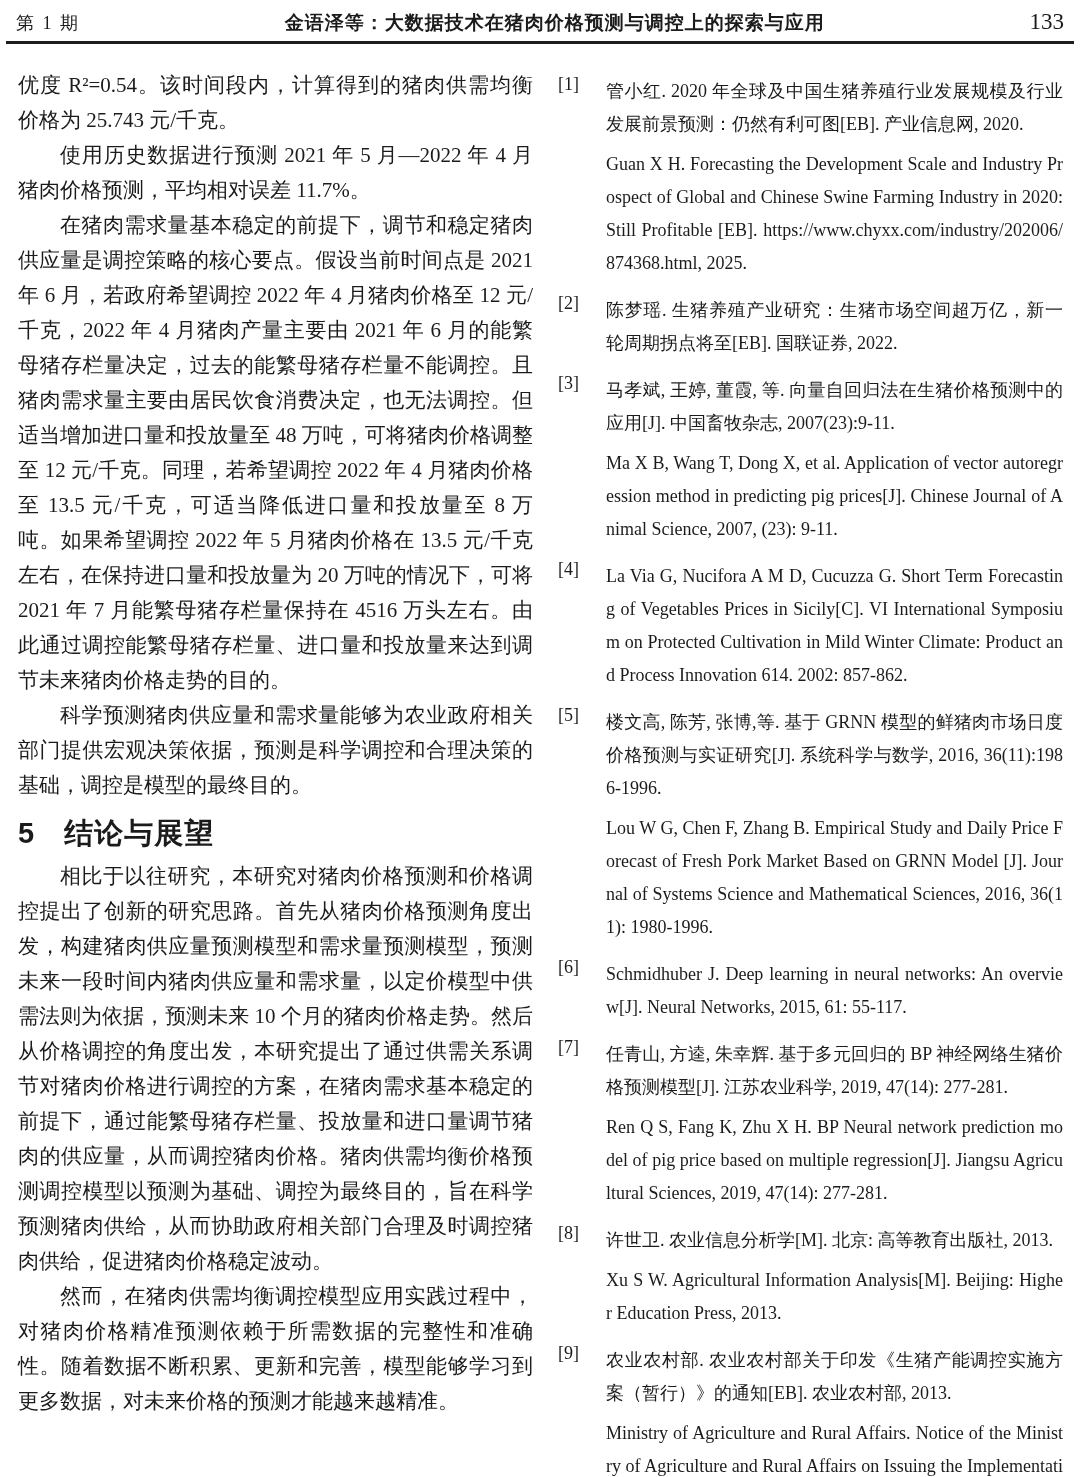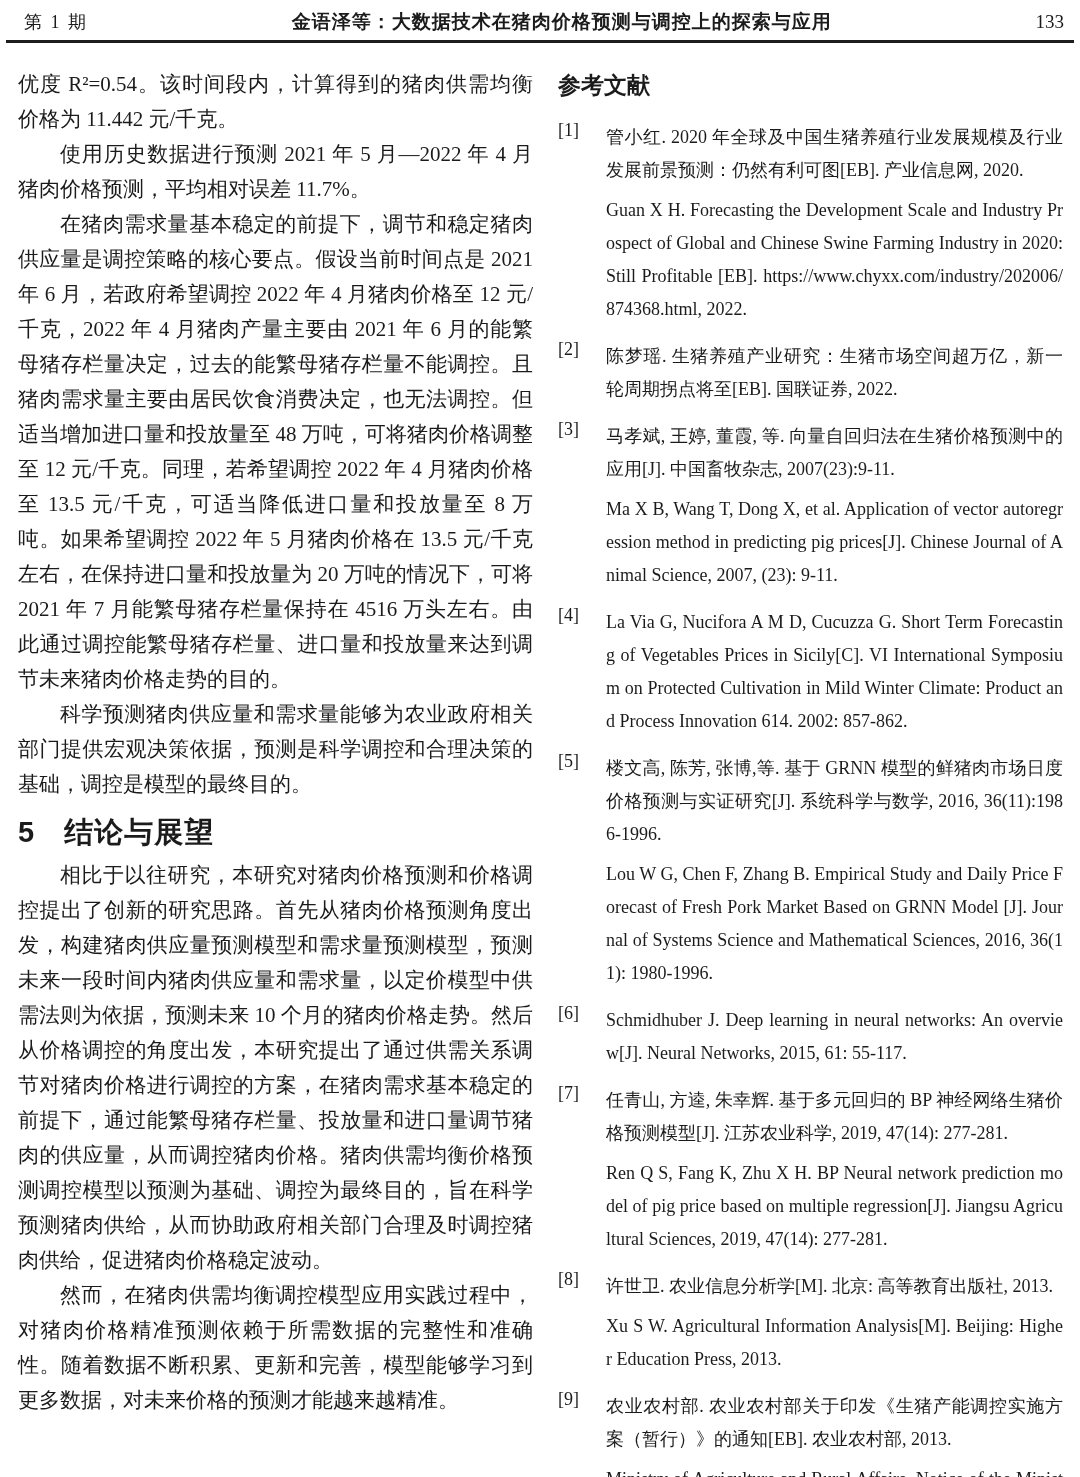--- a/index.html
+++ b/index.html
@@ -11,38 +11,38 @@
     margin: 0 auto;
     position: relative;
     overflow: hidden;
     color: #1b1b1b;
     font-family: "Liberation Serif", "DejaVu Serif", serif;
   }
   
   .header {
     display: flex;
     align-items: baseline;
-    padding: 9px 16px 0 24px;
+    padding: 9px 16px 0 16px;
   }
   .issue {
     flex: none;
     font-size: 18px;
     letter-spacing: 2px;
   }
   .running-title {
     flex: 1;
     text-align: center;
     font-family: "Liberation Sans", "DejaVu Sans", sans-serif;
     font-weight: bold;
     font-size: 19px;
     letter-spacing: 1px;
   }
   .page-num {
     flex: none;
-    font-size: 19px;
+    font-size: 23px;
   }
   .header-rule {
     border: 0;
     border-top: 3px solid #1d1d1d;
     margin: 5px 6px 0 6px;
   }
   
   .columns {
     display: flex;
     padding: 24px 10px 0 18px;
@@ -103,39 +103,38 @@
 
 <div class="page">
   <div class="header">
     <span class="issue">第 1 期</span>
     <span class="running-title">金语泽等：大数据技术在猪肉价格预测与调控上的探索与应用</span>
     <span class="page-num">133</span>
   </div>
   <hr class="header-rule">
   <div class="columns">
     <div class="col-left">
-        <p class="body-para">优度 R²=0.54。该时间段内，计算得到的猪肉供需均衡价格为 11.442 元/千克。</p>
+        <p class="body-para">优度 R²=0.54。该时间段内，计算得到的猪肉供需均衡价格为 25.743 元/千克。</p>
         <p class="body-para indent">使用历史数据进行预测 2021 年 5 月—2022 年 4 月猪肉价格预测，平均相对误差 11.7%。</p>
         <p class="body-para indent">在猪肉需求量基本稳定的前提下，调节和稳定猪肉供应量是调控策略的核心要点。假设当前时间点是 2021 年 6 月，若政府希望调控 2022 年 4 月猪肉价格至 12 元/千克，2022 年 4 月猪肉产量主要由 2021 年 6 月的能繁母猪存栏量决定，过去的能繁母猪存栏量不能调控。且猪肉需求量主要由居民饮食消费决定，也无法调控。但适当增加进口量和投放量至 48 万吨，可将猪肉价格调整至 12 元/千克。同理，若希望调控 2022 年 4 月猪肉价格至 13.5 元/千克，可适当降低进口量和投放量至 8 万吨。如果希望调控 2022 年 5 月猪肉价格在 13.5 元/千克左右，在保持进口量和投放量为 20 万吨的情况下，可将 2021 年 7 月能繁母猪存栏量保持在 4516 万头左右。由此通过调控能繁母猪存栏量、进口量和投放量来达到调节未来猪肉价格走势的目的。</p>
         <p class="body-para indent">科学预测猪肉供应量和需求量能够为农业政府相关部门提供宏观决策依据，预测是科学调控和合理决策的基础，调控是模型的最终目的。</p>
         <div class="section-heading">
           <span class="sec-num">5</span>
           <span class="sec-title">结论与展望</span>
         </div>
         <p class="body-para indent">相比于以往研究，本研究对猪肉价格预测和价格调控提出了创新的研究思路。首先从猪肉价格预测角度出发，构建猪肉供应量预测模型和需求量预测模型，预测未来一段时间内猪肉供应量和需求量，以定价模型中供需法则为依据，预测未来 10 个月的猪肉价格走势。然后从价格调控的角度出发，本研究提出了通过供需关系调节对猪肉价格进行调控的方案，在猪肉需求基本稳定的前提下，通过能繁母猪存栏量、投放量和进口量调节猪肉的供应量，从而调控猪肉价格。猪肉供需均衡价格预测调控模型以预测为基础、调控为最终目的，旨在科学预测猪肉供给，从而协助政府相关部门合理及时调控猪肉供给，促进猪肉价格稳定波动。</p>
         <p class="body-para indent">然而，在猪肉供需均衡调控模型应用实践过程中，对猪肉价格精准预测依赖于所需数据的完整性和准确性。随着数据不断积累、更新和完善，模型能够学习到更多数据，对未来价格的预测才能越来越精准。</p>
       </div>
     <div class="col-right">
-      <div class="ref-heading">参考文献</div>
       <div class="ref-list">
           <div class="ref-item">
             <span class="ref-num">[1]</span>
             <div class="ref-body">
               <p class="ref-zh">管小红. 2020 年全球及中国生猪养殖行业发展规模及行业发展前景预测：仍然有利可图[EB]. 产业信息网, 2020.</p>
-              <p class="ref-en">Guan X H. Forecasting the Development Scale and Industry Prospect of Global and Chinese Swine Farming Industry in 2020: Still Profitable [EB]. https://www.chyxx.com/industry/202006/874368.html, 2022.</p>
+              <p class="ref-en">Guan X H. Forecasting the Development Scale and Industry Prospect of Global and Chinese Swine Farming Industry in 2020: Still Profitable [EB]. https://www.chyxx.com/industry/202006/874368.html, 2025.</p>
             </div>
           </div>
           <div class="ref-item">
             <span class="ref-num">[2]</span>
             <div class="ref-body">
               <p class="ref-zh">陈梦瑶. 生猪养殖产业研究：生猪市场空间超万亿，新一轮周期拐点将至[EB]. 国联证券, 2022.</p>
             </div>
           </div>
           <div class="ref-item">
             <span class="ref-num">[3]</span>

